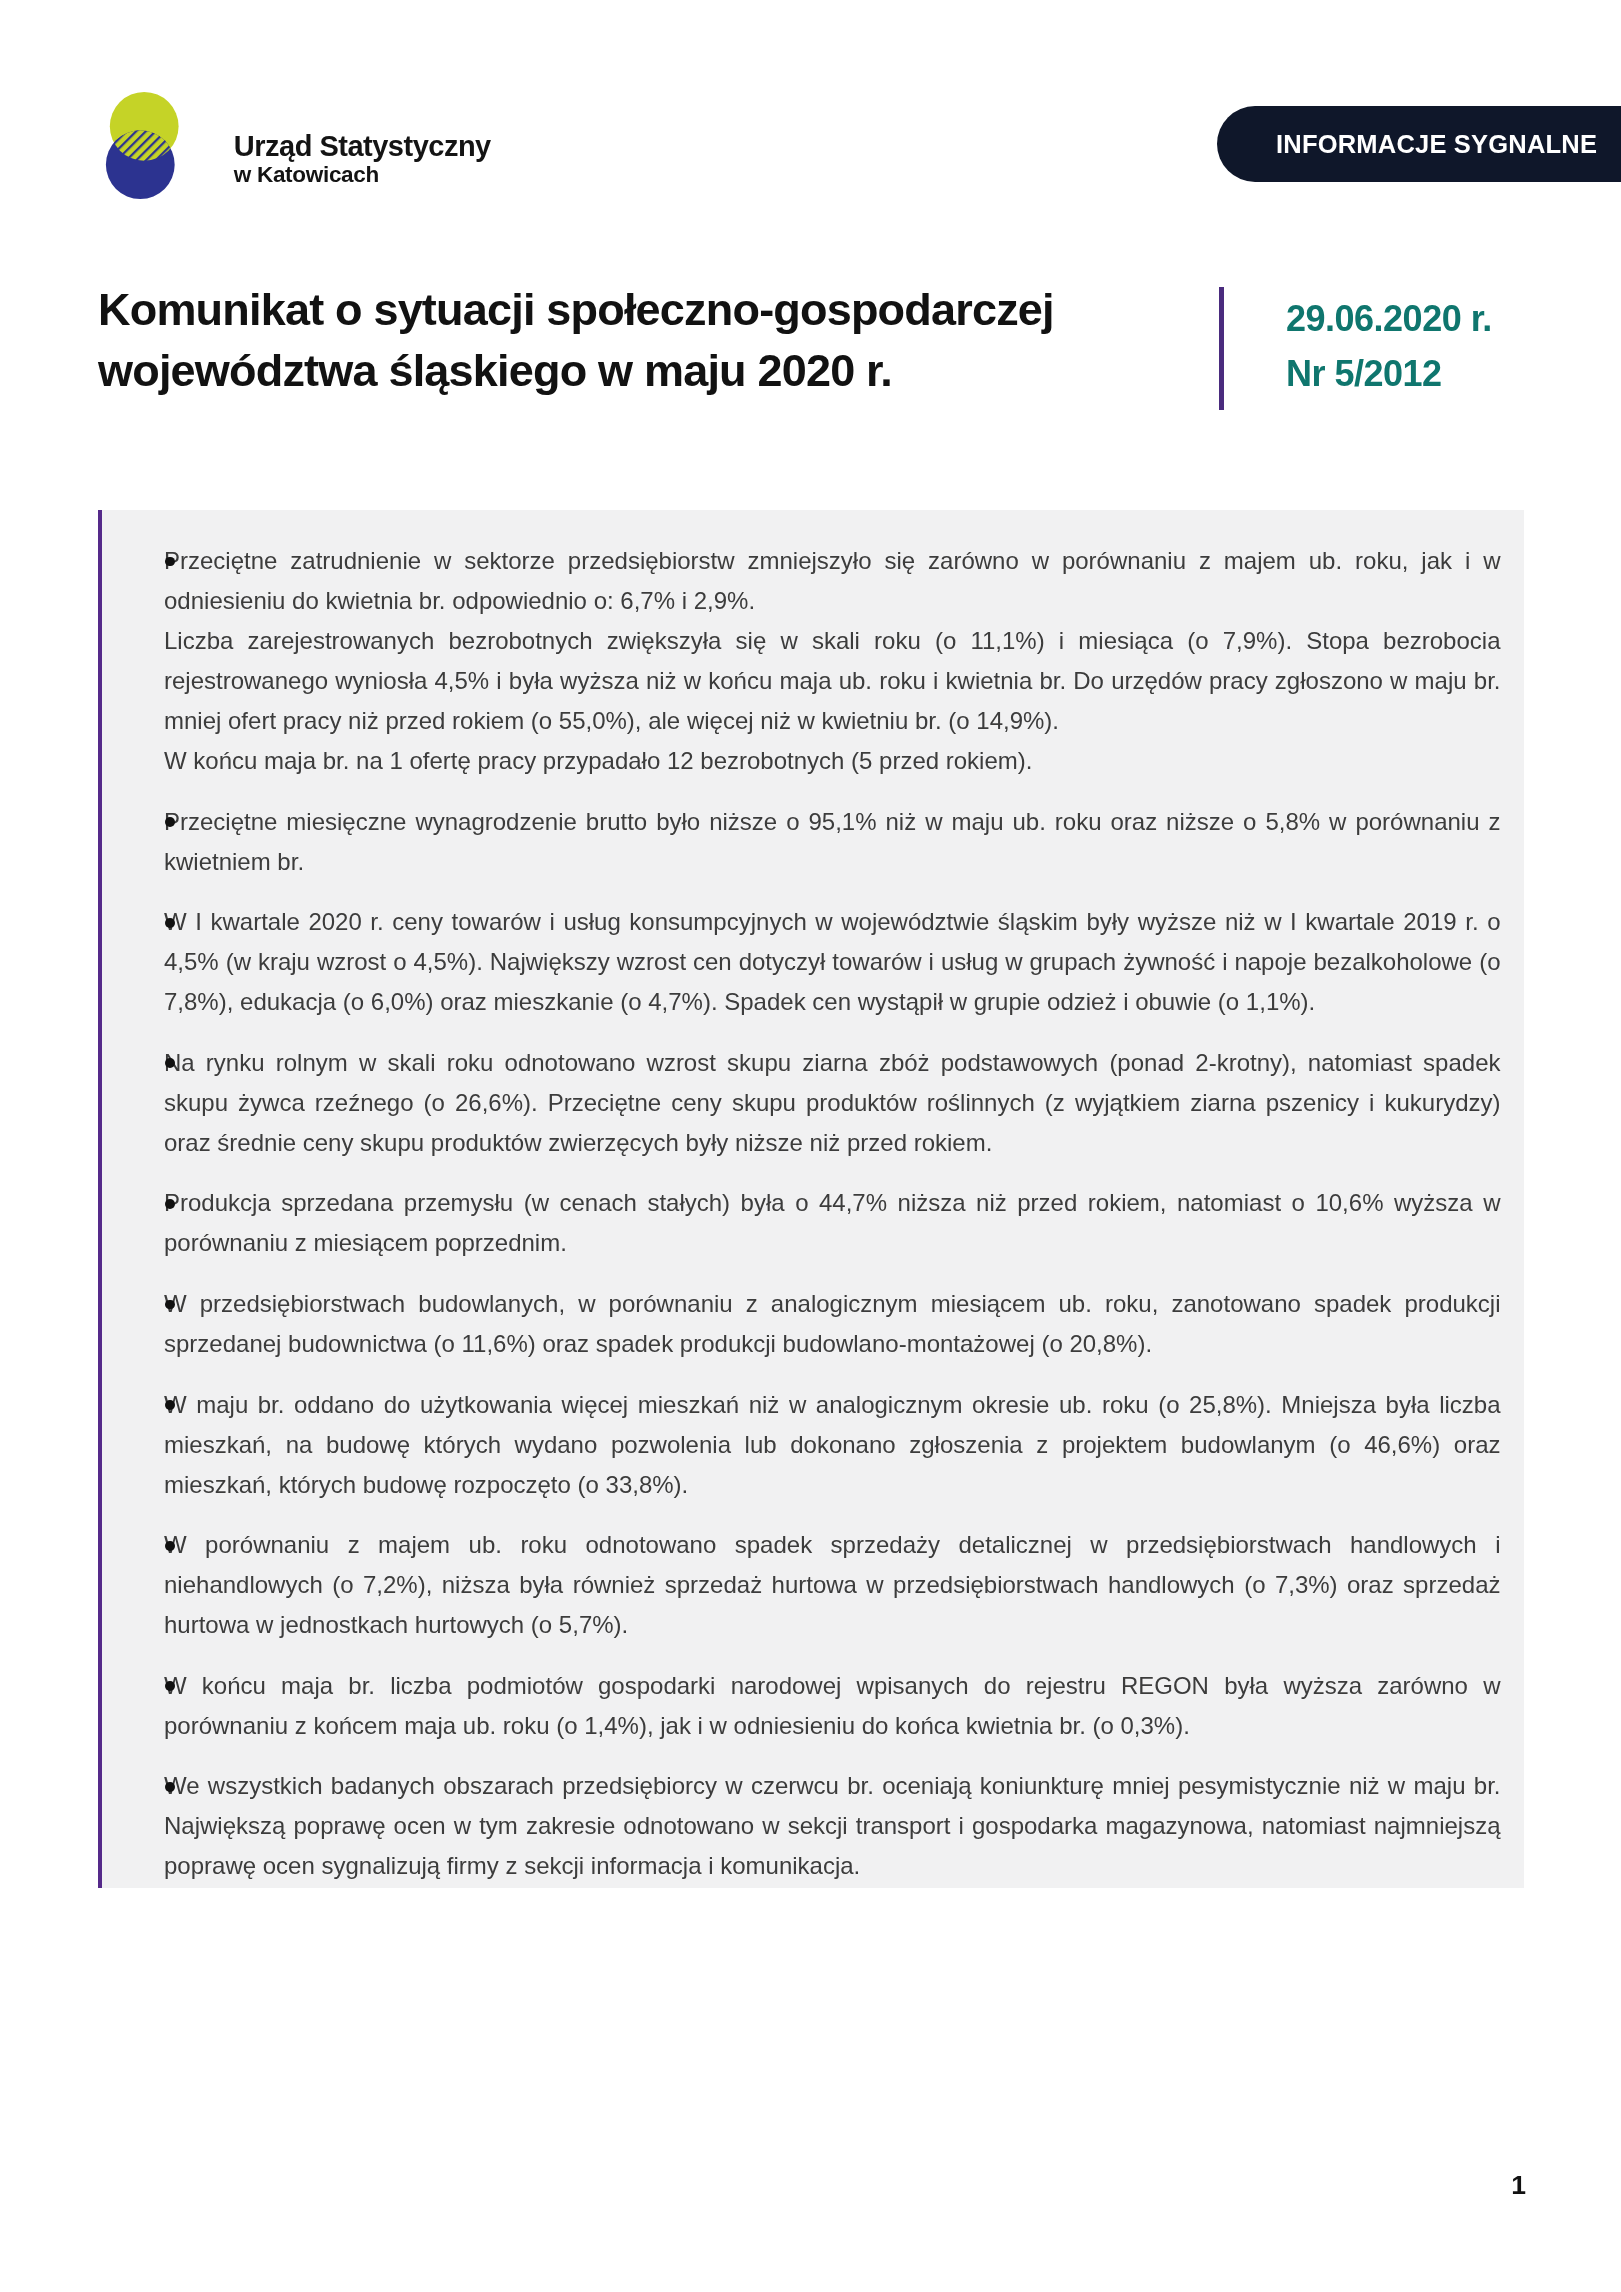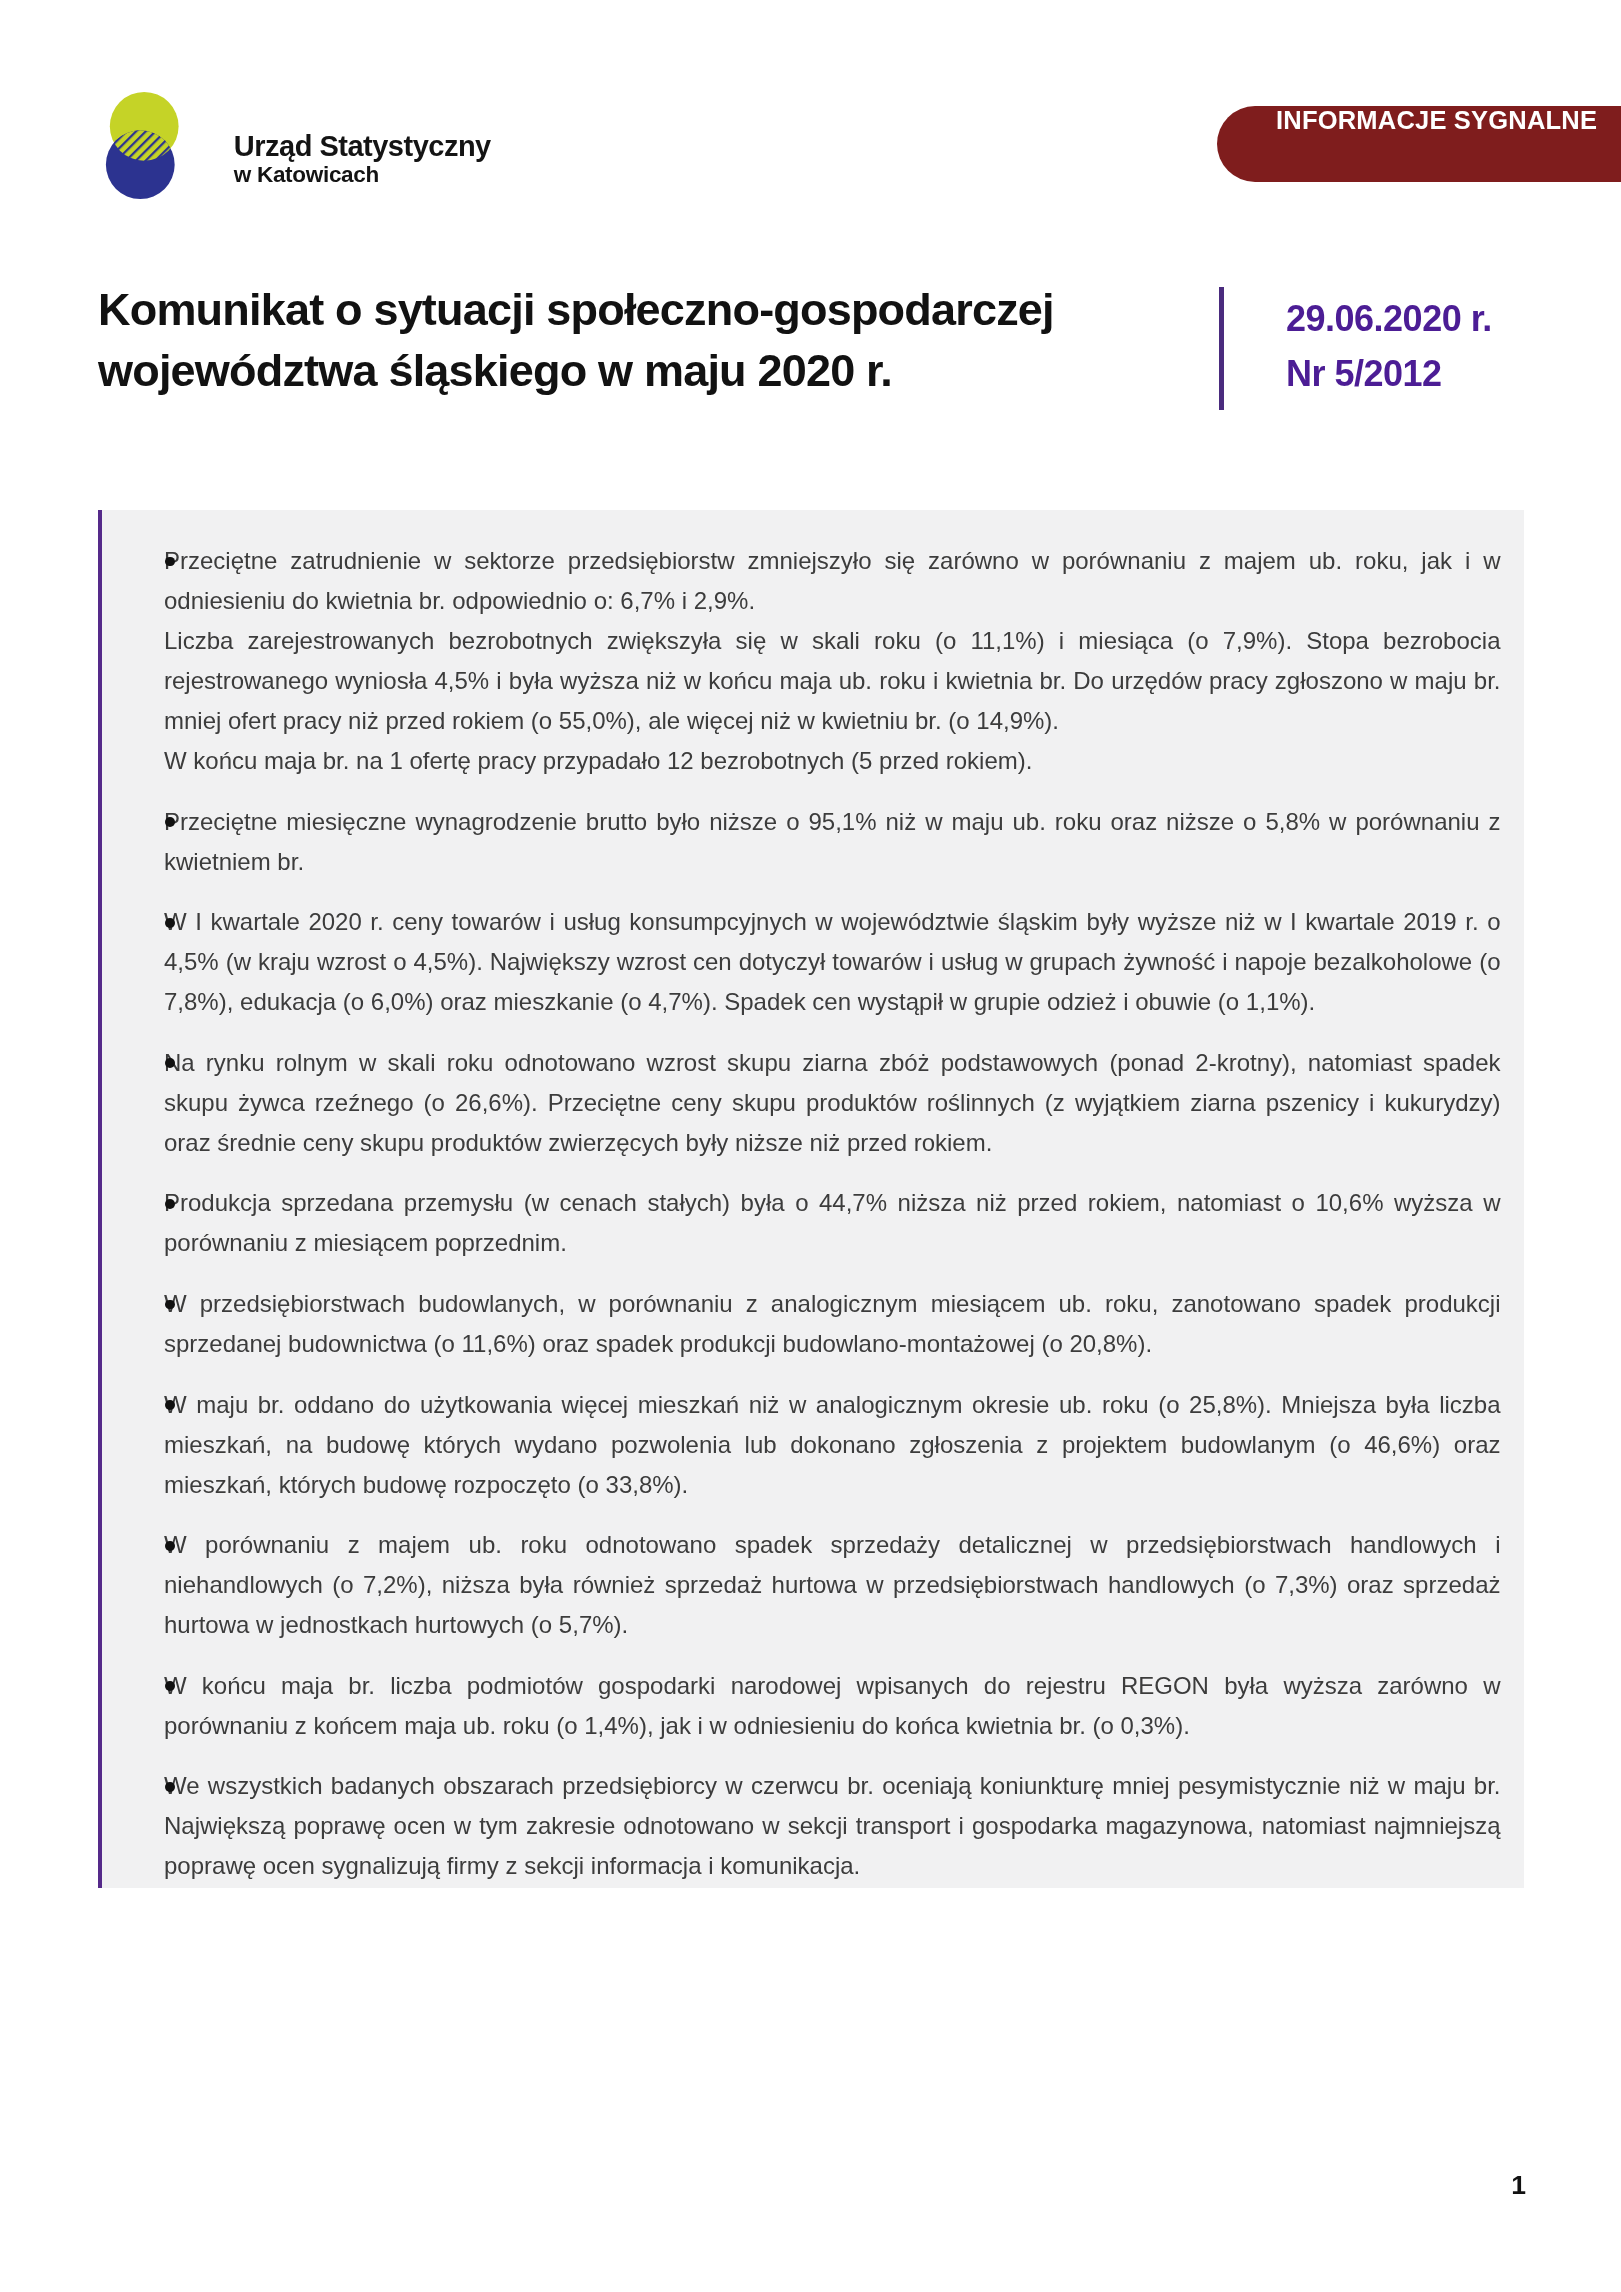--- a/index.html
+++ b/index.html
@@ -8,35 +8,35 @@
     font-family:"Liberation Sans", sans-serif;color:#3d3d3d;overflow:hidden;
   }
   
   .logo{position:absolute;left:98px;top:90px;display:flex;align-items:center;gap:8px;}
   .logo svg{display:block;}
   .logo-text{margin-left:11.8px;margin-top:25.5px;color:#141414;}
   .logo-org{font-size:29px;font-weight:700;letter-spacing:-0.5px;line-height:31px;}
   .logo-loc{font-size:22.5px;font-weight:700;letter-spacing:-0.3px;line-height:25.5px;}
   .badge{
     position:absolute;right:0;top:106px;height:76px;width:404px;
-    background:#7f1d1d;border-radius:38px 0 0 38px;
-    display:flex;align-items:flex-start;padding-left:59px;box-sizing:border-box;
+    background:#0f172a;border-radius:38px 0 0 38px;
+    display:flex;align-items:center;padding-left:59px;box-sizing:border-box;
   }
   .badge-label{color:#ffffff;font-size:25.5px;font-weight:700;letter-spacing:0.2px;}
   
   .title{
     position:absolute;left:98px;top:279px;width:1098px;
     font-size:45px;font-weight:700;color:#121212;line-height:61px;letter-spacing:-0.8px;
   }
   .title-divider{
     position:absolute;left:1219px;top:287px;width:4.9px;height:123px;background:#4a2b7e;
   }
   .issue{
     position:absolute;left:1286px;top:291px;
-    color:#4c1d95;font-size:36px;font-weight:700;line-height:55px;letter-spacing:-0.5px;
+    color:#0f766e;font-size:36px;font-weight:700;line-height:55px;letter-spacing:-0.5px;
   }
   
   .summary-box{
     position:absolute;left:98px;top:510px;width:1426px;height:1378px;
     background:#f1f1f2;border-left:4.9px solid #552a8a;box-sizing:border-box;
   }
   .summary-list{
     list-style:none;margin:0;padding:31px 23.5px 0 0;
   }
   .summary-item{

